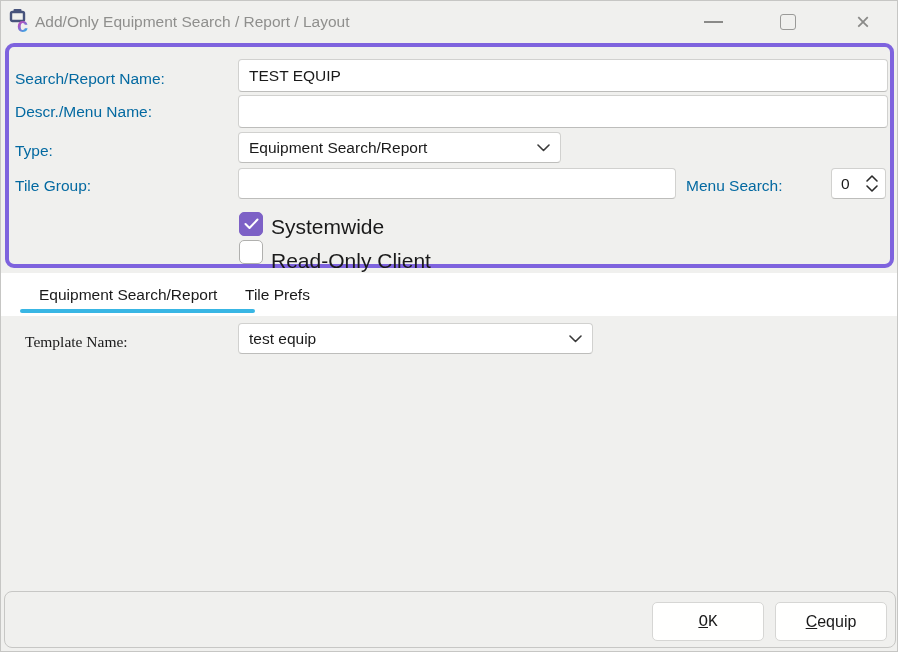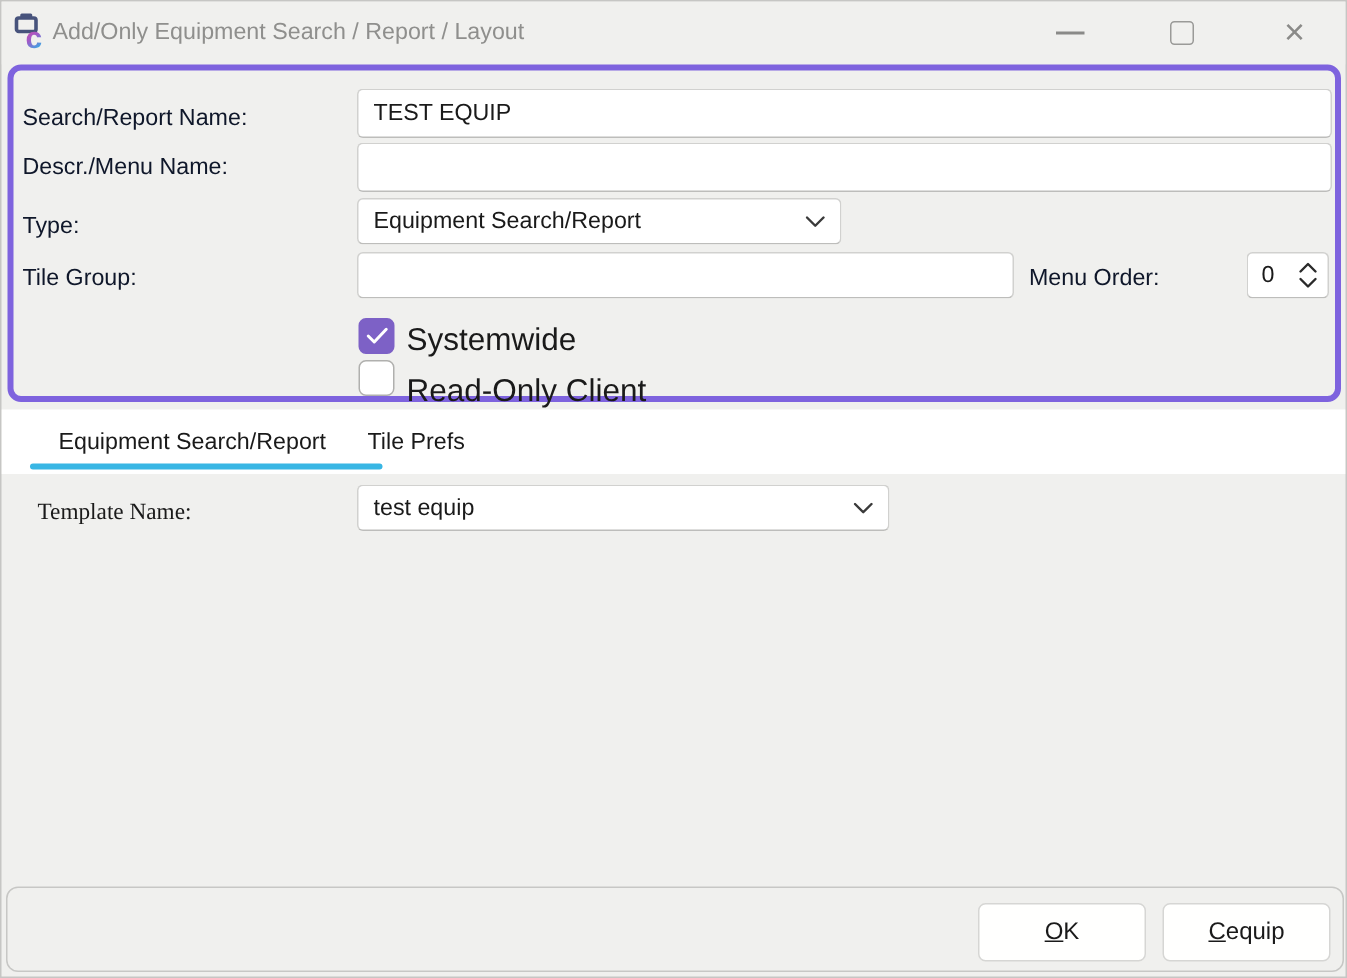--- a/index.html
+++ b/index.html
@@ -18,21 +18,21 @@
     align-items:center;justify-content:center;cursor:default;}
   .win-btn.min{left:697px;}
   .win-btn.max{left:772px;}
   .win-btn.close{left:847px;}
   .min-glyph{width:19px;height:2px;background:#8a8a88;}
   .max-glyph{width:16px;height:16px;border:1.6px solid #9a9a98;border-radius:3px;}
   .close-glyph{font-size:24px;color:#8a8a88;line-height:1;font-weight:300;}
   
   .form-panel{position:absolute;left:4px;top:42px;width:889px;height:225px;
     border:4px solid #7e63de;border-radius:9px;}
-  .field-label{position:absolute;left:14px;font-size:15.5px;color:#0f172a;white-space:nowrap;}
+  .field-label{position:absolute;left:14px;font-size:15.5px;color:#0369a1;white-space:nowrap;}
   .text-input{position:absolute;background:#fff;border:1px solid #d1d1cf;
     border-bottom-color:#bdbdbb;border-radius:4px;font-family:inherit;
     font-size:15.5px;color:#1a1a1a;padding:0 10px;outline:none;}
   .selectbox{position:absolute;background:#fff;border:1px solid #d1d1cf;
     border-bottom-color:#bdbdbb;border-radius:4px;display:flex;align-items:center;
     font-size:15.5px;padding:0 10px;cursor:default;}
   .selectbox .sel-text{flex:1;white-space:nowrap;overflow:hidden;}
   .chev{flex:none;margin-left:6px;}
   .stepper{position:absolute;background:#fff;border:1px solid #d1d1cf;
     border-bottom-color:#bdbdbb;border-radius:4px;display:flex;align-items:center;
@@ -53,21 +53,21 @@
     background:#38b6e4;border-radius:2px;}
   
   .template-label{position:absolute;left:24px;top:332px;font-size:15.5px;white-space:nowrap;font-family:Liberation Serif, serif;}
   
   .footer-panel{position:absolute;left:3px;top:590px;width:892px;height:57px;
     border:1px solid #c7c7c5;border-radius:8px;background:#f0f0ee;}
   .btn{position:absolute;top:601px;width:112px;height:39px;background:#fffffe;
     border:1px solid #d6d6d4;border-radius:5px;font-family:inherit;font-size:16px;
     color:#1a1a1a;cursor:default;display:flex;align-items:center;justify-content:center;}
   .btn .mn{text-decoration:underline;}
-  .btn.ok{left:651px;}
+  .btn.ok{left:651px;font-family:Liberation Mono, monospace;}
   .btn.cancel{left:774px;}
 </style>
 </head>
 <body>
 
 <div class="window">
 
   <div class="titlebar">
     <svg class="app-icon" viewBox="0 0 27 27">
       <defs>
@@ -105,21 +105,21 @@
   <div class="selectbox" style="left:237px;top:131px;width:323px;height:31px;">
     <span class="sel-text">Equipment Search/Report</span>
     <svg class="chev" width="13" height="8" viewBox="0 0 13 8">
       <polyline points="1,1 6.5,6.5 12,1" fill="none" stroke="#3a3a3a" stroke-width="1.6" stroke-linecap="round" stroke-linejoin="round"></polyline>
     </svg>
   </div>
 
   <div class="field-label" style="top:176px;">Tile Group:</div>
   <input class="text-input" style="left: 237px; top: 167px; width: 438px; height: 31px;" value="">
 
-  <div class="field-label" style="left:685px;top:176px;">Menu Order:</div>
+  <div class="field-label" style="left:685px;top:176px;">Menu Search:</div>
   <div class="stepper" style="left:830px;top:167px;width:55px;height:31px;">
     <span class="st-val">0</span>
     <svg width="14" height="19" viewBox="0 0 14 19">
       <polyline points="2,7 7,2 12,7" fill="none" stroke="#2a2a2a" stroke-width="1.6" stroke-linecap="round" stroke-linejoin="round"></polyline>
       <polyline points="2,12 7,17 12,12" fill="none" stroke="#2a2a2a" stroke-width="1.6" stroke-linecap="round" stroke-linejoin="round"></polyline>
     </svg>
   </div>
 
   <div class="checkrow-box checked" style="left:238px;top:211px;">
     <svg width="15" height="12" viewBox="0 0 15 12" style="visibility: visible;">

